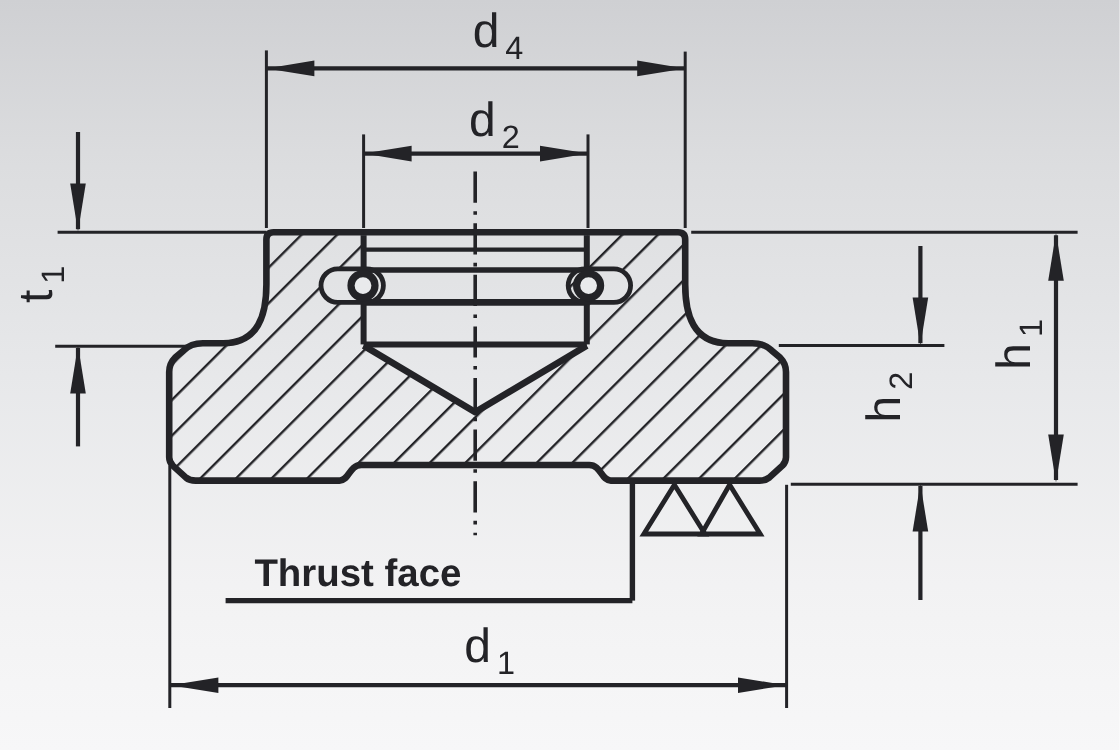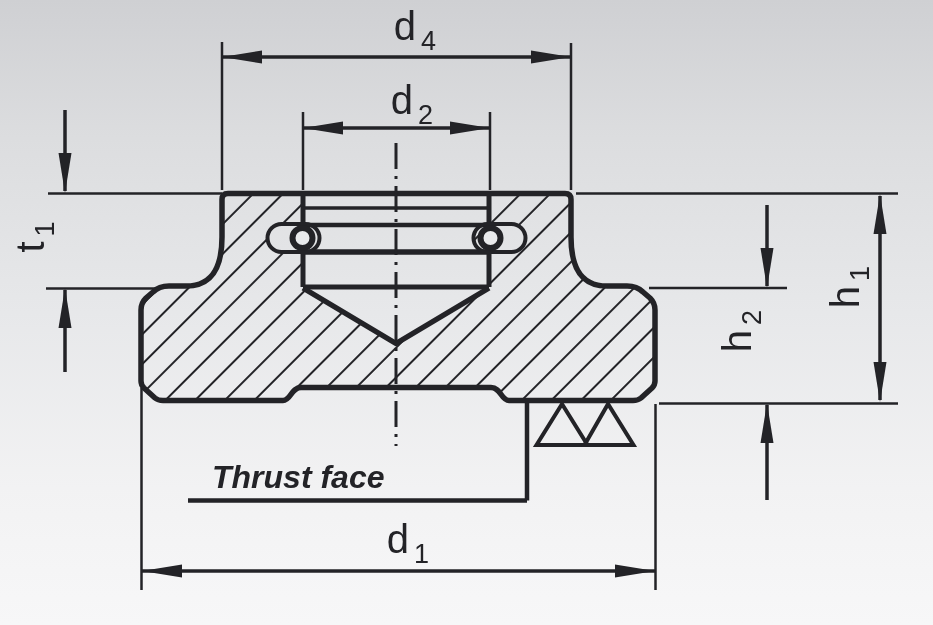--- a/index.html
+++ b/index.html
@@ -161,15 +161,15 @@
   <div class="dim-label rot" style="left:737px;top:331px;">
     <span class="main">h</span>
       <span class="sub">2</span>
   </div>
 
   <div class="dim-label rot" style="left:845px;top:287px;">
     <span class="main">h</span>
       <span class="sub">1</span>
   </div>
 
-  <div class="annotation" style="left:212px;top:461px;font-style:italic;">Thrust face</div>
+  <div class="annotation" style="left:212px;top:461px;">Thrust face</div>
 
 </div>
 
 </body></html>

